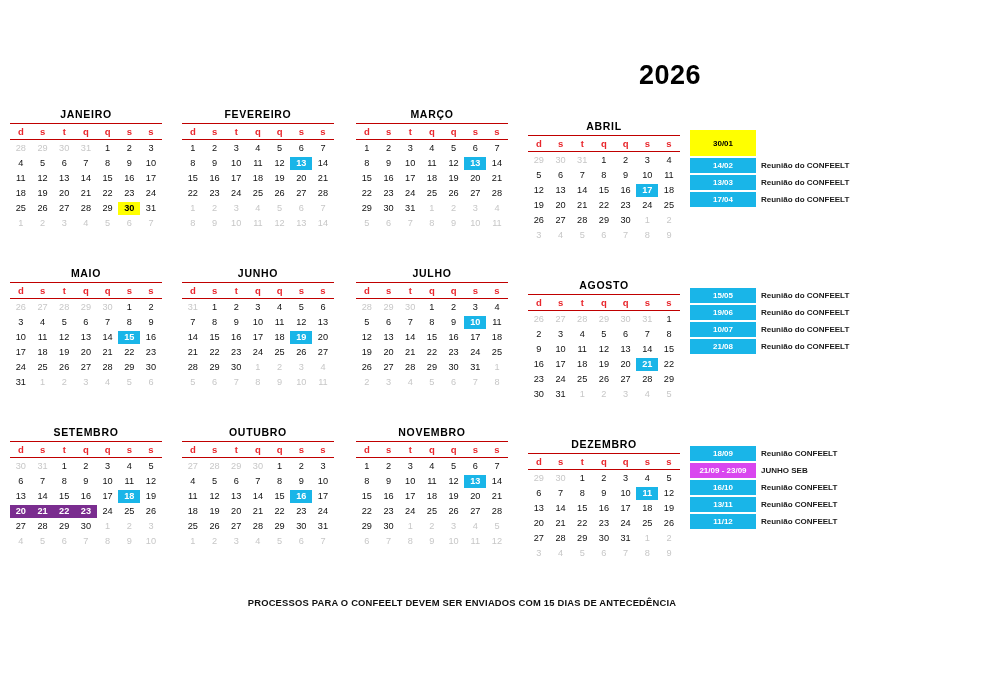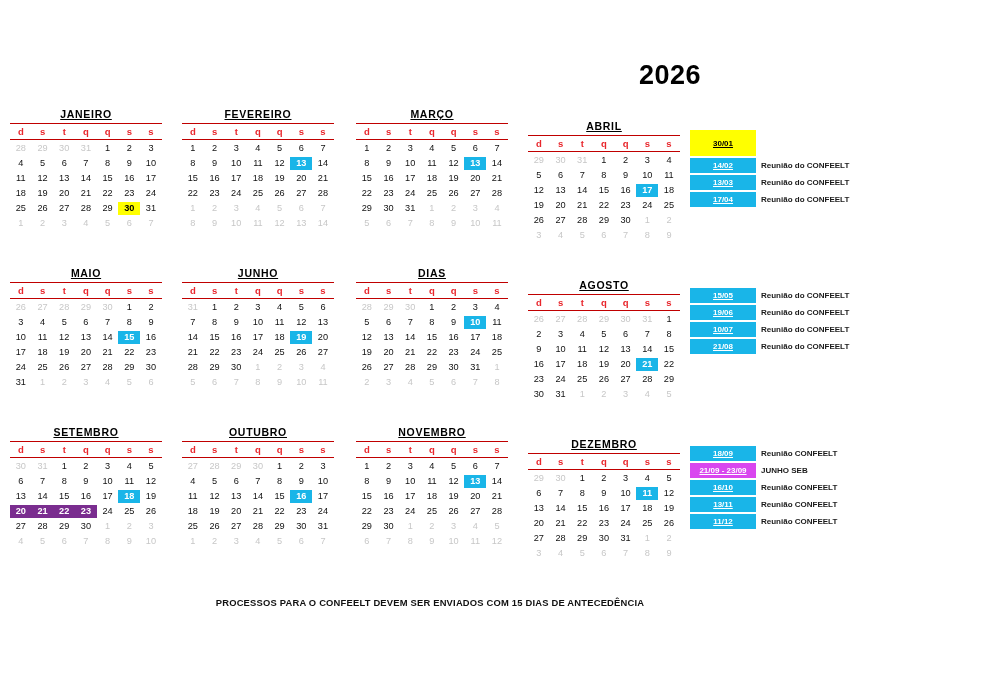--- a/index.html
+++ b/index.html
@@ -53,21 +53,20 @@
   .month.m2 { left: 348px; }
   .month.m3 { left: 520px; margin-top: 12px; }
 
   .month-name {
     text-align: center;
     font-size: 10.5px;
     font-weight: bold;
     letter-spacing: 0.7px;
     padding-bottom: 3px;
     color: #000;
-    text-decoration: underline;
   }
   .dow-row {
     display: flex;
     border-top: 1.4px solid #c00000;
     border-bottom: 1.4px solid #c00000;
     padding: 2px 0 2px 0;
   }
   .dow {
     width: 21.7px;
     text-align: center;
@@ -122,21 +121,20 @@
   .legend-chip {
     width: 66px;
     min-height: 15px;
     display: flex;
     align-items: center;
     justify-content: center;
     font-size: 8px;
     font-weight: bold;
     color: #ffffff;
     box-sizing: border-box;
-    text-decoration: underline;
   }
   .legend-chip.yellow {
     background: #ffff00;
     color: #000000;
   }
   .legend-chip.blue { background: #19b5e8; }
   .legend-chip.purple { background: #d946ef; }
   .legend-text {
     padding-left: 5px;
     font-size: 8px;
@@ -153,20 +151,21 @@
   .footer-note {
     position: absolute;
     left: 0;
     top: 597px;
     width: 860px;
     text-align: center;
     font-size: 9.4px;
     font-weight: bold;
     letter-spacing: 0.2px;
     color: #111;
+    padding-left: 32px;
   }
 </style>
 </head>
 <body>
 
 <div id="page">
 
   <div class="year-title">2026</div>
 
   <div class="cal-row row0" id="row0">
@@ -562,21 +561,21 @@
           <div class="day out">5</div>
           <div class="day out">6</div>
           <div class="day out">7</div>
           <div class="day out">8</div>
           <div class="day out">9</div>
           <div class="day out">10</div>
           <div class="day out">11</div>
         </div>
       </div>
       <div class="month m2">
-        <div class="month-name">DIAS</div>
+        <div class="month-name">JULHO</div>
         <div class="dow-row">
           <div class="dow">d</div>
           <div class="dow">s</div>
           <div class="dow">t</div>
           <div class="dow">q</div>
           <div class="dow">q</div>
           <div class="dow">s</div>
           <div class="dow">s</div>
         </div>
         <div class="week">

